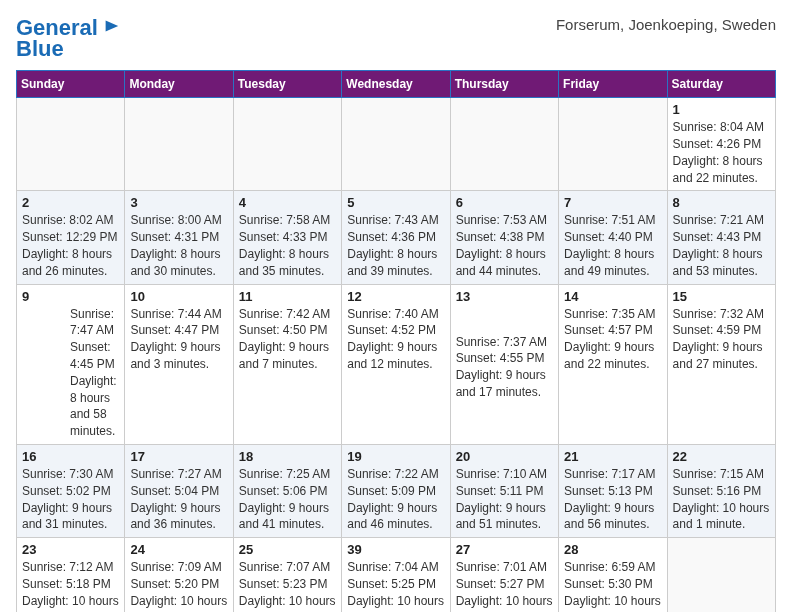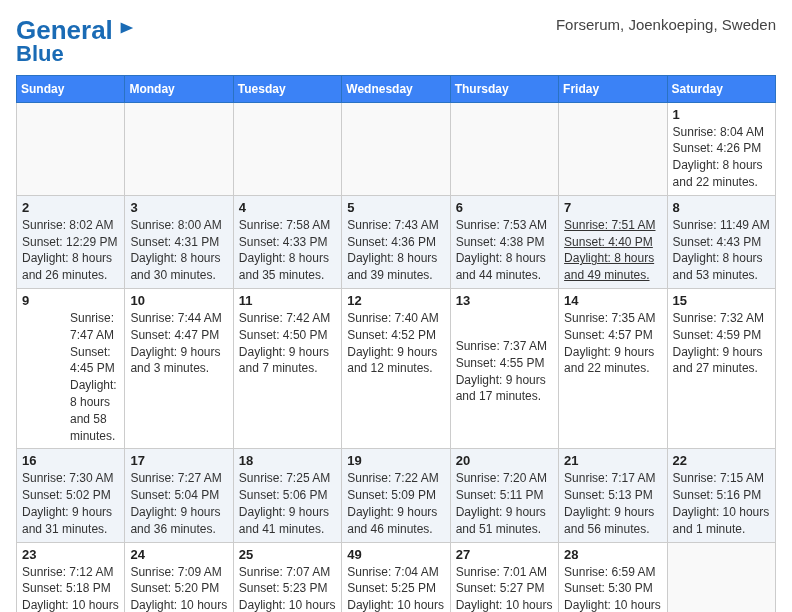--- a/index.html
+++ b/index.html
@@ -15,21 +15,21 @@
       justify-content: space-between;
       align-items: flex-start;
       margin-bottom: 8px;
     }
     .logo {
       display: flex;
       flex-direction: column;
       align-items: flex-start;
     }
     .logo-text {
-      font-size: 26px;
+      font-size: 22px;
       font-weight: bold;
       color: #333;
       line-height: 1.1;
     }
     .logo-text .blue { color: #1a6bb5; }
     .title-area {
       text-align: right;
     }
     .month-title {
       font-size: 32px;
@@ -40,21 +40,21 @@
       font-size: 15px;
       color: #444;
       text-align: center;
     }
     .calendar {
       width: 100%;
       border-collapse: collapse;
       table-layout: fixed;
     }
     .calendar thead th {
-      background: #3b82f6;
+      background: #701a75;
       color: #fff;
       font-size: 12px;
       font-weight: bold;
       padding: 6px 4px;
       text-align: left;
       border: 1px solid #2a72c3;
     }
     .calendar tbody td {
       border: 1px solid #ccc;
       vertical-align: top;
@@ -162,27 +162,27 @@
 Daylight: 8 hours and 39 minutes.</div>
         </td>
         <td>
           <span class="day-number">6</span>
           <div class="day-info" style="white-space: pre-line;">Sunrise: 7:53 AM
 Sunset: 4:38 PM
 Daylight: 8 hours and 44 minutes.</div>
         </td>
         <td>
           <span class="day-number">7</span>
-          <div class="day-info" style="white-space: pre-line; text-decoration: underline;">Sunrise: 7:51 AM
+          <div class="day-info" style="white-space: pre-line;">Sunrise: 7:51 AM
 Sunset: 4:40 PM
 Daylight: 8 hours and 49 minutes.</div>
         </td>
         <td>
           <span class="day-number">8</span>
-          <div class="day-info" style="white-space: pre-line;">Sunrise: 11:49 AM
+          <div class="day-info" style="white-space: pre-line;">Sunrise: 7:21 AM
 Sunset: 4:43 PM
 Daylight: 8 hours and 53 minutes.</div>
         </td>
       </tr>
       <tr>
         <td>
           <span class="day-number">9</span>
           <div class="day-info" style="white-space: pre-line; margin-left: 48px;">Sunrise: 7:47 AM
 Sunset: 4:45 PM
 Daylight: 8 hours and 58 minutes.</div>
@@ -244,21 +244,21 @@
 Daylight: 9 hours and 41 minutes.</div>
         </td>
         <td>
           <span class="day-number">19</span>
           <div class="day-info" style="white-space: pre-line;">Sunrise: 7:22 AM
 Sunset: 5:09 PM
 Daylight: 9 hours and 46 minutes.</div>
         </td>
         <td>
           <span class="day-number">20</span>
-          <div class="day-info" style="white-space: pre-line;">Sunrise: 7:20 AM
+          <div class="day-info" style="white-space: pre-line;">Sunrise: 7:10 AM
 Sunset: 5:11 PM
 Daylight: 9 hours and 51 minutes.</div>
         </td>
         <td>
           <span class="day-number">21</span>
           <div class="day-info" style="white-space: pre-line;">Sunrise: 7:17 AM
 Sunset: 5:13 PM
 Daylight: 9 hours and 56 minutes.</div>
         </td>
         <td>
@@ -281,21 +281,21 @@
 Sunset: 5:20 PM
 Daylight: 10 hours and 10 minutes.</div>
         </td>
         <td>
           <span class="day-number">25</span>
           <div class="day-info" style="white-space: pre-line;">Sunrise: 7:07 AM
 Sunset: 5:23 PM
 Daylight: 10 hours and 15 minutes.</div>
         </td>
         <td>
-          <span class="day-number">49</span>
+          <span class="day-number">39</span>
           <div class="day-info" style="white-space: pre-line;">Sunrise: 7:04 AM
 Sunset: 5:25 PM
 Daylight: 10 hours and 20 minutes.</div>
         </td>
         <td>
           <span class="day-number">27</span>
           <div class="day-info" style="white-space: pre-line;">Sunrise: 7:01 AM
 Sunset: 5:27 PM
 Daylight: 10 hours and 25 minutes.</div>
         </td>

